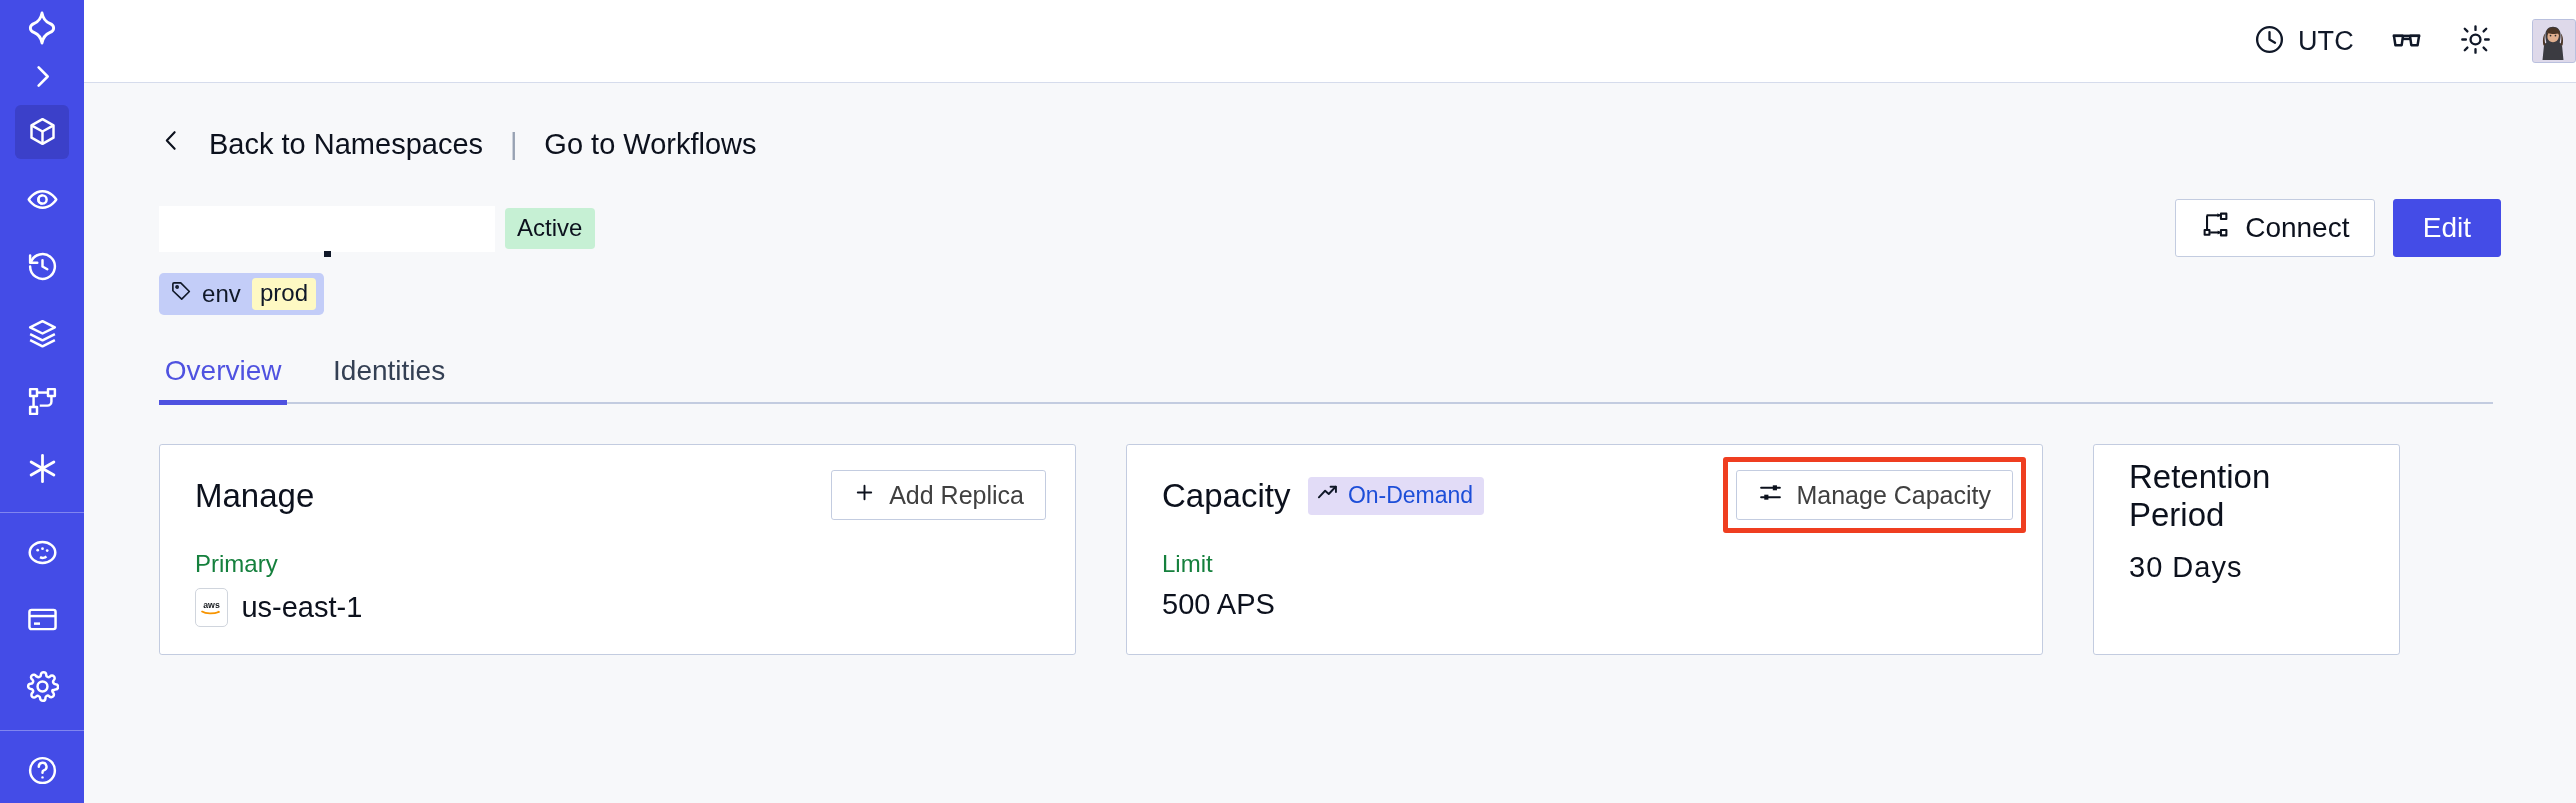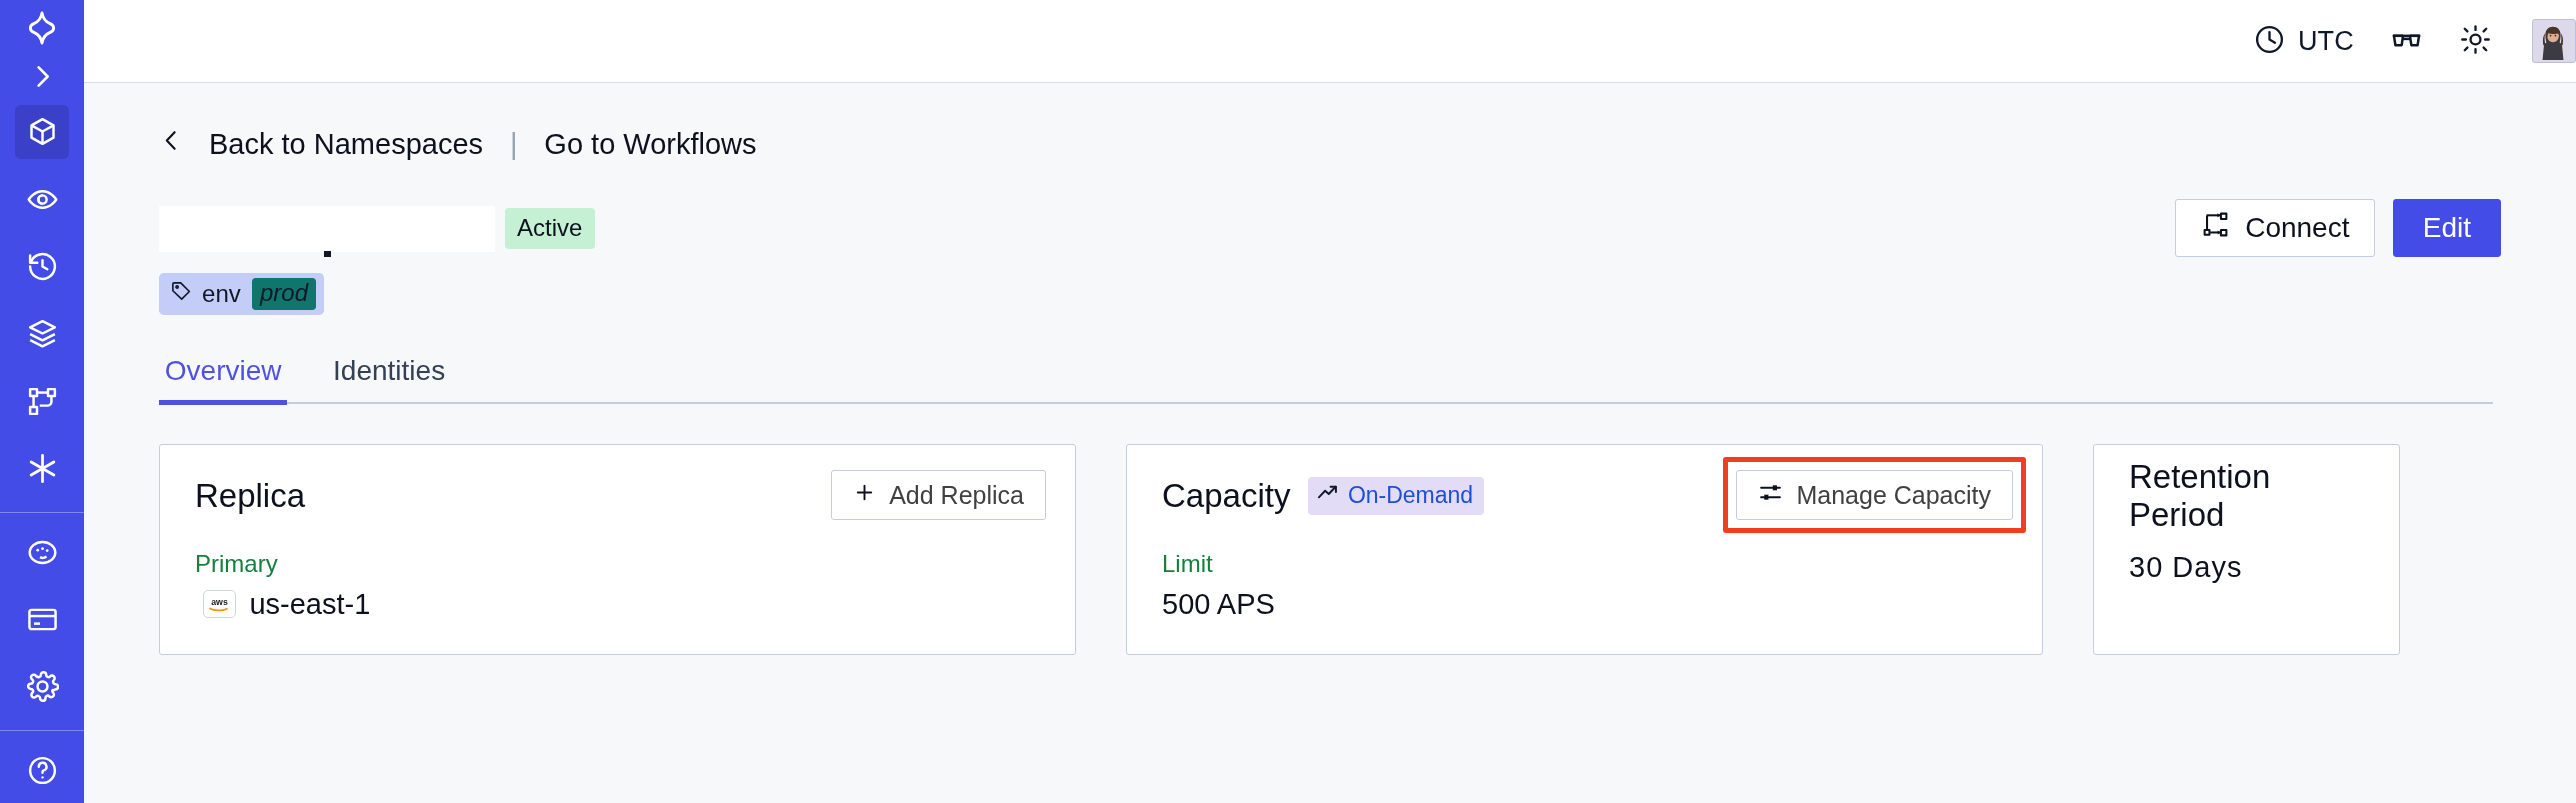--- a/index.html
+++ b/index.html
@@ -154,24 +154,23 @@
   .tag-chip {
     display: inline-flex; align-items: center; gap: 9.6px;
     background: #c3cdf8;
     border-radius: 4.8px;
     padding: 4.8px 8.6px 4.8px 10.5px;
     font-size: 24px;
     color: #101828;
   }
   .tag-key { padding-right: 1.9px; }
   .tag-val {
-    background: #0f766e;
+    background: #fef9c3;
     border-radius: 3.8px;
     padding: 1px 7.7px 2.9px 7.7px;
-    font-style: italic;
   }
 
   
   .tabs {
     margin-top: 40px;
     display: flex; align-items: flex-end;
     gap: 40px;
     width: 2334px;
     border-bottom: 2.9px solid #c3cce0;
     position: relative;
@@ -245,25 +244,25 @@
     color: #15803d;
   }
   .card-value {
     margin-top: 9.6px;
     font-size: 29px;
     color: #0c111d;
     display: flex; align-items: center; gap: 13.4px;
   }
   .retention-value { margin-top: 33px; font-size: 29px; color: #0c111d; letter-spacing: 1px;}
   .aws-logo {
-    width: 33px; height: 28px;
+    width: 33px; height: 39px;
     border: 1.9px solid #d0d5dd;
     border-radius: 5px;
     background: #fff;
-    display: inline-flex; align-items: center; justify-content: center; margin-left: 8px;
+    display: inline-flex; align-items: center; justify-content: center;
   }
 
   
   .annot-box {
     position: absolute;
     border: 5.8px solid #ef3e20;
     border-radius: 2.9px;
     pointer-events: none;
     left: -13.4px; top: -13.4px;
     right: -13.4px; bottom: -13.4px;
@@ -514,21 +513,21 @@
 
       <div class="tabs">
         <div class="tab active">Overview</div>
         <div class="tab">Identities</div>
       </div>
 
       <div class="cards">
 
         <section class="card card-region">
           <div class="card-head">
-            <span class="card-title">Replica</span>
+            <span class="card-title">Manage</span>
           </div>
           <div class="card-action">
             <button class="btn-card">
               <span>
                 <svg width="23" height="23" viewBox="0 0 24 24" fill="none" stroke="#0c111d" stroke-width="2" stroke-linecap="round">
                   <path d="M12 5v14M5 12h14"></path>
                 </svg>
               </span>
               <span>Add Replica</span>
             </button>

